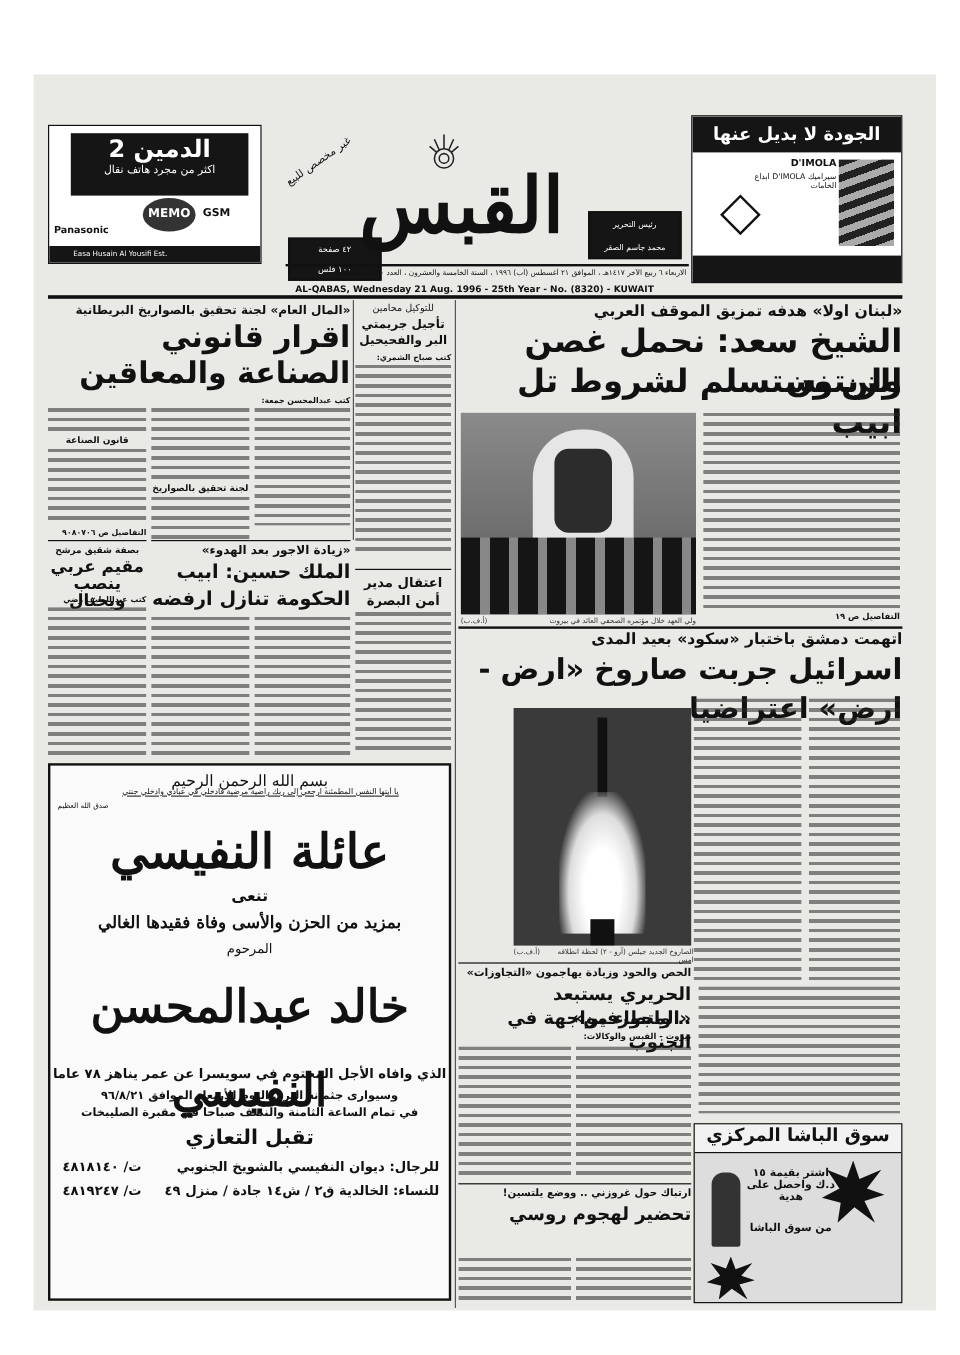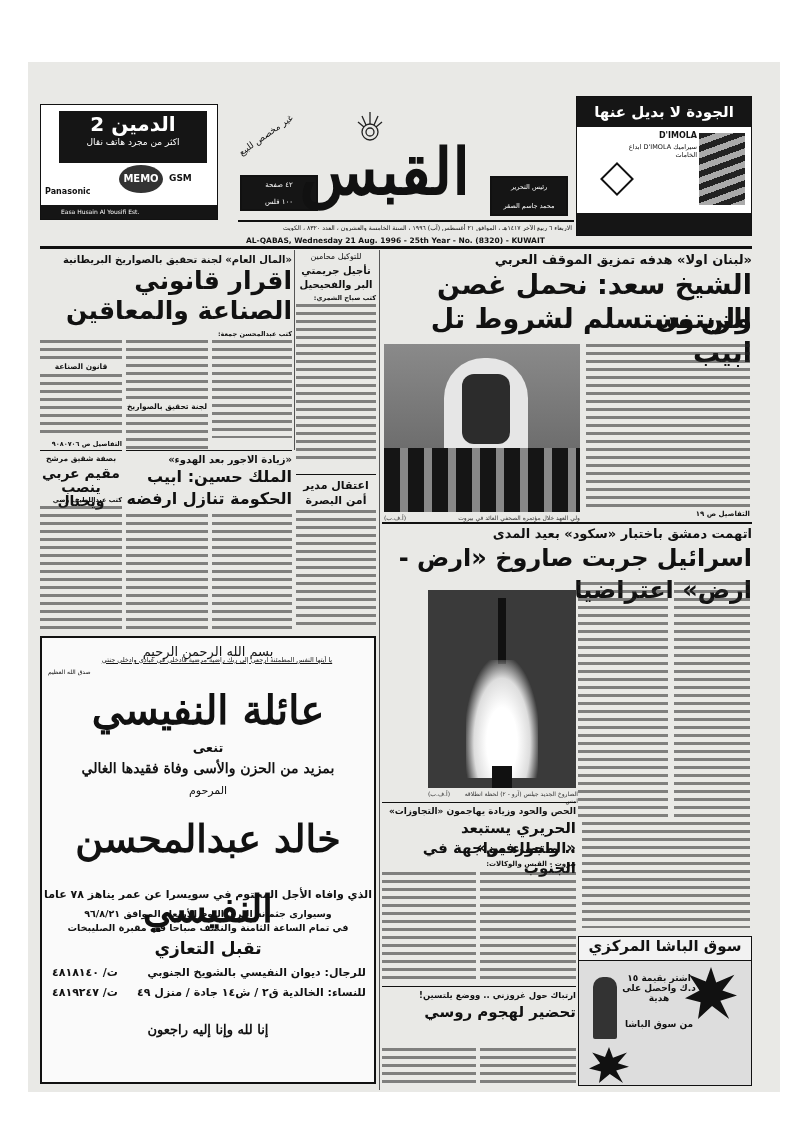--- a/index.html
+++ b/index.html
@@ -34,21 +34,21 @@
     <div style="position:absolute;left:78px;top:60px;width:44px;height:28px;border-radius:50%;background:#333;color:#fff;font-size:10px;font-weight:bold;text-align:center;line-height:28px;">MEMO</div>
     <div style="position:absolute;left:128px;top:68px;font-size:9px;font-weight:bold;">GSM</div>
     <div style="position:absolute;left:4px;top:82px;font-size:8px;font-weight:bold;">Panasonic</div>
     <div class="dark" style="position:absolute;left:0;bottom:0;width:100%;height:14px;font-size:6px;line-height:14px;padding-left:20px;">
       <span>Easa Husain Al Yousifi Est.</span>
     </div>
   </div>
 
   <div class="abs" style="left:206px;top:68px;font-size:9px;transform:rotate(-35deg);">غير مخصص للبيع</div>
 
-  <div class="abs dark rtl center" style="left:212px;top:113px;width:78px;height:36px;font-size:7px;line-height:17px;border:2px solid #111;">
+  <div class="abs dark rtl center" style="left:212px;top:136px;width:78px;height:36px;font-size:7px;line-height:17px;border:2px solid #111;">
     <div>٤٢ صفحة</div>
     <div>١٠٠ فلس</div>
   </div>
 
   <div class="abs" style="left:328px;top:48px;width:28px;height:34px;">
     <svg width="28" height="34" viewBox="0 0 28 34">
         <g fill="none" stroke="#222" stroke-width="1.3">
       <circle cx="14" cy="22" r="8"></circle>
           <circle cx="14" cy="22" r="4"></circle>
       <path d="M14 2 L14 14 M6 6 L10 15 M22 6 L18 15 M2 12 L8 17 M26 12 L20 17"></path>
@@ -223,16 +223,15 @@
     <div class="rtl bold center" style="position:absolute;left:0;top:300px;width:100%;font-size:17px;text-align:center;">تقبل التعازي</div>
 
     <div class="rtl bold" style="position:absolute;left:10px;top:328px;width:314px;font-size:11px;display:flex;justify-content:space-between;direction:rtl;">
       <span><span>للرجال:</span> <span>ديوان النفيسي بالشويخ الجنوبي</span></span>
       <span>ت/ ٤٨١٨١٤٠</span>
     </div>
     <div class="rtl bold" style="position:absolute;left:10px;top:348px;width:314px;font-size:11px;display:flex;justify-content:space-between;direction:rtl;">
       <span><span>للنساء:</span> <span>الخالدية ق٢ / ش١٤ جادة / منزل ٤٩</span></span>
       <span>ت/ ٤٨١٩٢٤٧</span>
     </div>
-    <div class="rtl bold center" style="position:absolute;left:0;top:384px;width:100%;font-size:13px;text-align:center;font-family:'DejaVu Serif',serif;">إنا لله وإنا إليه راجعون</div>
   </div>
 
 </div>
 
 </body></html>

